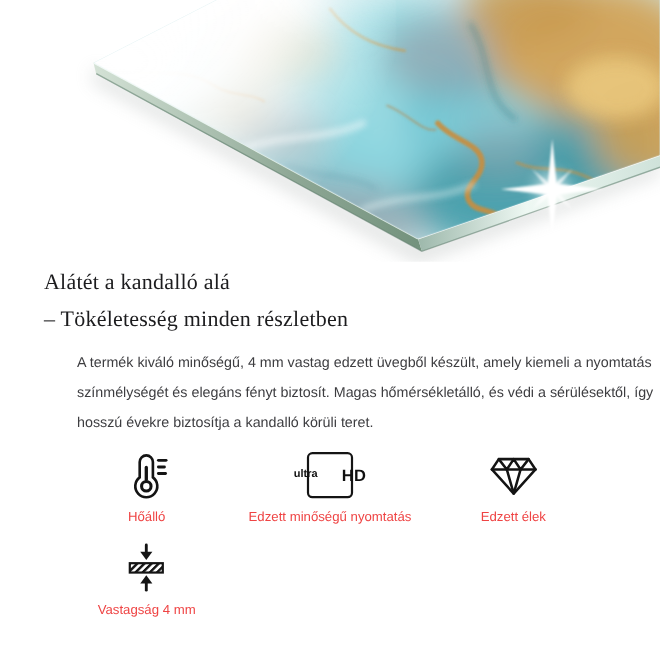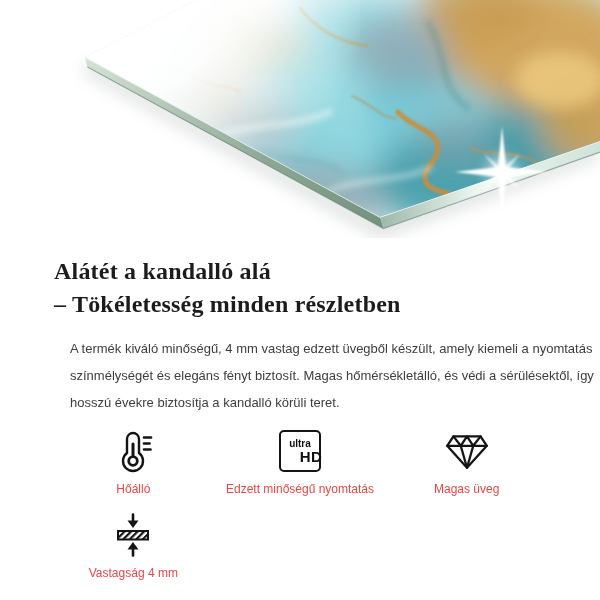--- a/index.html
+++ b/index.html
@@ -1,30 +1,30 @@
 <!DOCTYPE html>
 <html><head>
 <meta charset="utf-8">
 <style>
   html,body{margin:0;padding:0;background:#ffffff;}
   body{width:600px;height:600px;overflow:hidden;font-family:"Liberation Sans",sans-serif;-webkit-font-smoothing:antialiased;}
   .hero{position:relative;width:600px;height:238px;background:#ffffff;}
   .hero svg{display:block;}
   .content{padding:0 40px;box-sizing:border-box;}
-  h1{margin:14px;padding:3px 0 0;font-family:"Liberation Serif","DejaVu Serif",serif;
-     font-weight:700;font-size:24px;line-height:33px;color:#1c1c1e;letter-spacing:.2px;}
+  h1{margin:0;padding:3px 0 0;font-family:"Liberation Serif","DejaVu Serif",serif;
+     font-weight:400;font-size:20px;line-height:33px;color:#1c1c1e;letter-spacing:.2px;}
   h1 span{display:block;}
   .desc{margin-top:9px;font-size:13px;line-height:27px;color:#3d3d40;margin-left:30px;}
   .desc div{white-space:nowrap;}
   .features{margin-top:12px;display:grid;grid-template-columns:repeat(3,1fr);row-gap:15px;padding:0 10px;}
   .feature{display:flex;flex-direction:column;align-items:center;}
   .icon-wrap{height:46px;display:flex;align-items:center;justify-content:center;}
   .feature-label{margin-top:8px;font-size:12px;line-height:15px;color:#ef4444;text-align:center;}
   .uhd-box{width:38px;height:38px;border:2.5px solid #141414;border-radius:5px;
-     display:flex;flex-direction:column;align-items:center;justify-content:center;color:#101010;}
+     display:flex;flex-direction:row;align-items:center;justify-content:center;color:#101010;}
   .uhd-top{font-size:10px;font-weight:700;line-height:10px;}
   .uhd-bottom{font-size:15px;font-weight:800;line-height:15px;letter-spacing:.3px;padding-left:22px;}
 </style>
 </head>
 <body>
 
 <div class="hero">
   <svg viewBox="0 0 600 238" width="600" height="238">
     <defs>
       <clipPath id="glass">
@@ -158,21 +158,21 @@
 
     <div class="feature">
       <div class="icon-wrap">
         <svg width="48" height="46" viewBox="0 0 46 44" fill="none" stroke="#141414" stroke-width="2.2" stroke-linecap="round" stroke-linejoin="round">
           <path d="M10,8 L36,8 L42,17 L23,38 L4,17 Z"></path>
           <path d="M4,17 L42,17"></path>
           <path d="M10,8 L17,17 L23,8 L29,17 L36,8"></path>
           <path d="M17,17 L23,38 L29,17"></path>
         </svg>
       </div>
-      <div class="feature-label">Magas üveg</div>
+      <div class="feature-label">Edzett élek</div>
     </div>
 
 
     <div class="feature">
       <div class="icon-wrap">
         <svg width="46" height="46" viewBox="0 0 46 46">
           <defs>
             <pattern id="hatch2" width="4.6" height="4.6" patternUnits="userSpaceOnUse" patternTransform="rotate(-45)">
               <rect width="4.6" height="4.6" fill="#ffffff"></rect>
               <rect width="4.6" height="2.2" fill="#141414"></rect>

